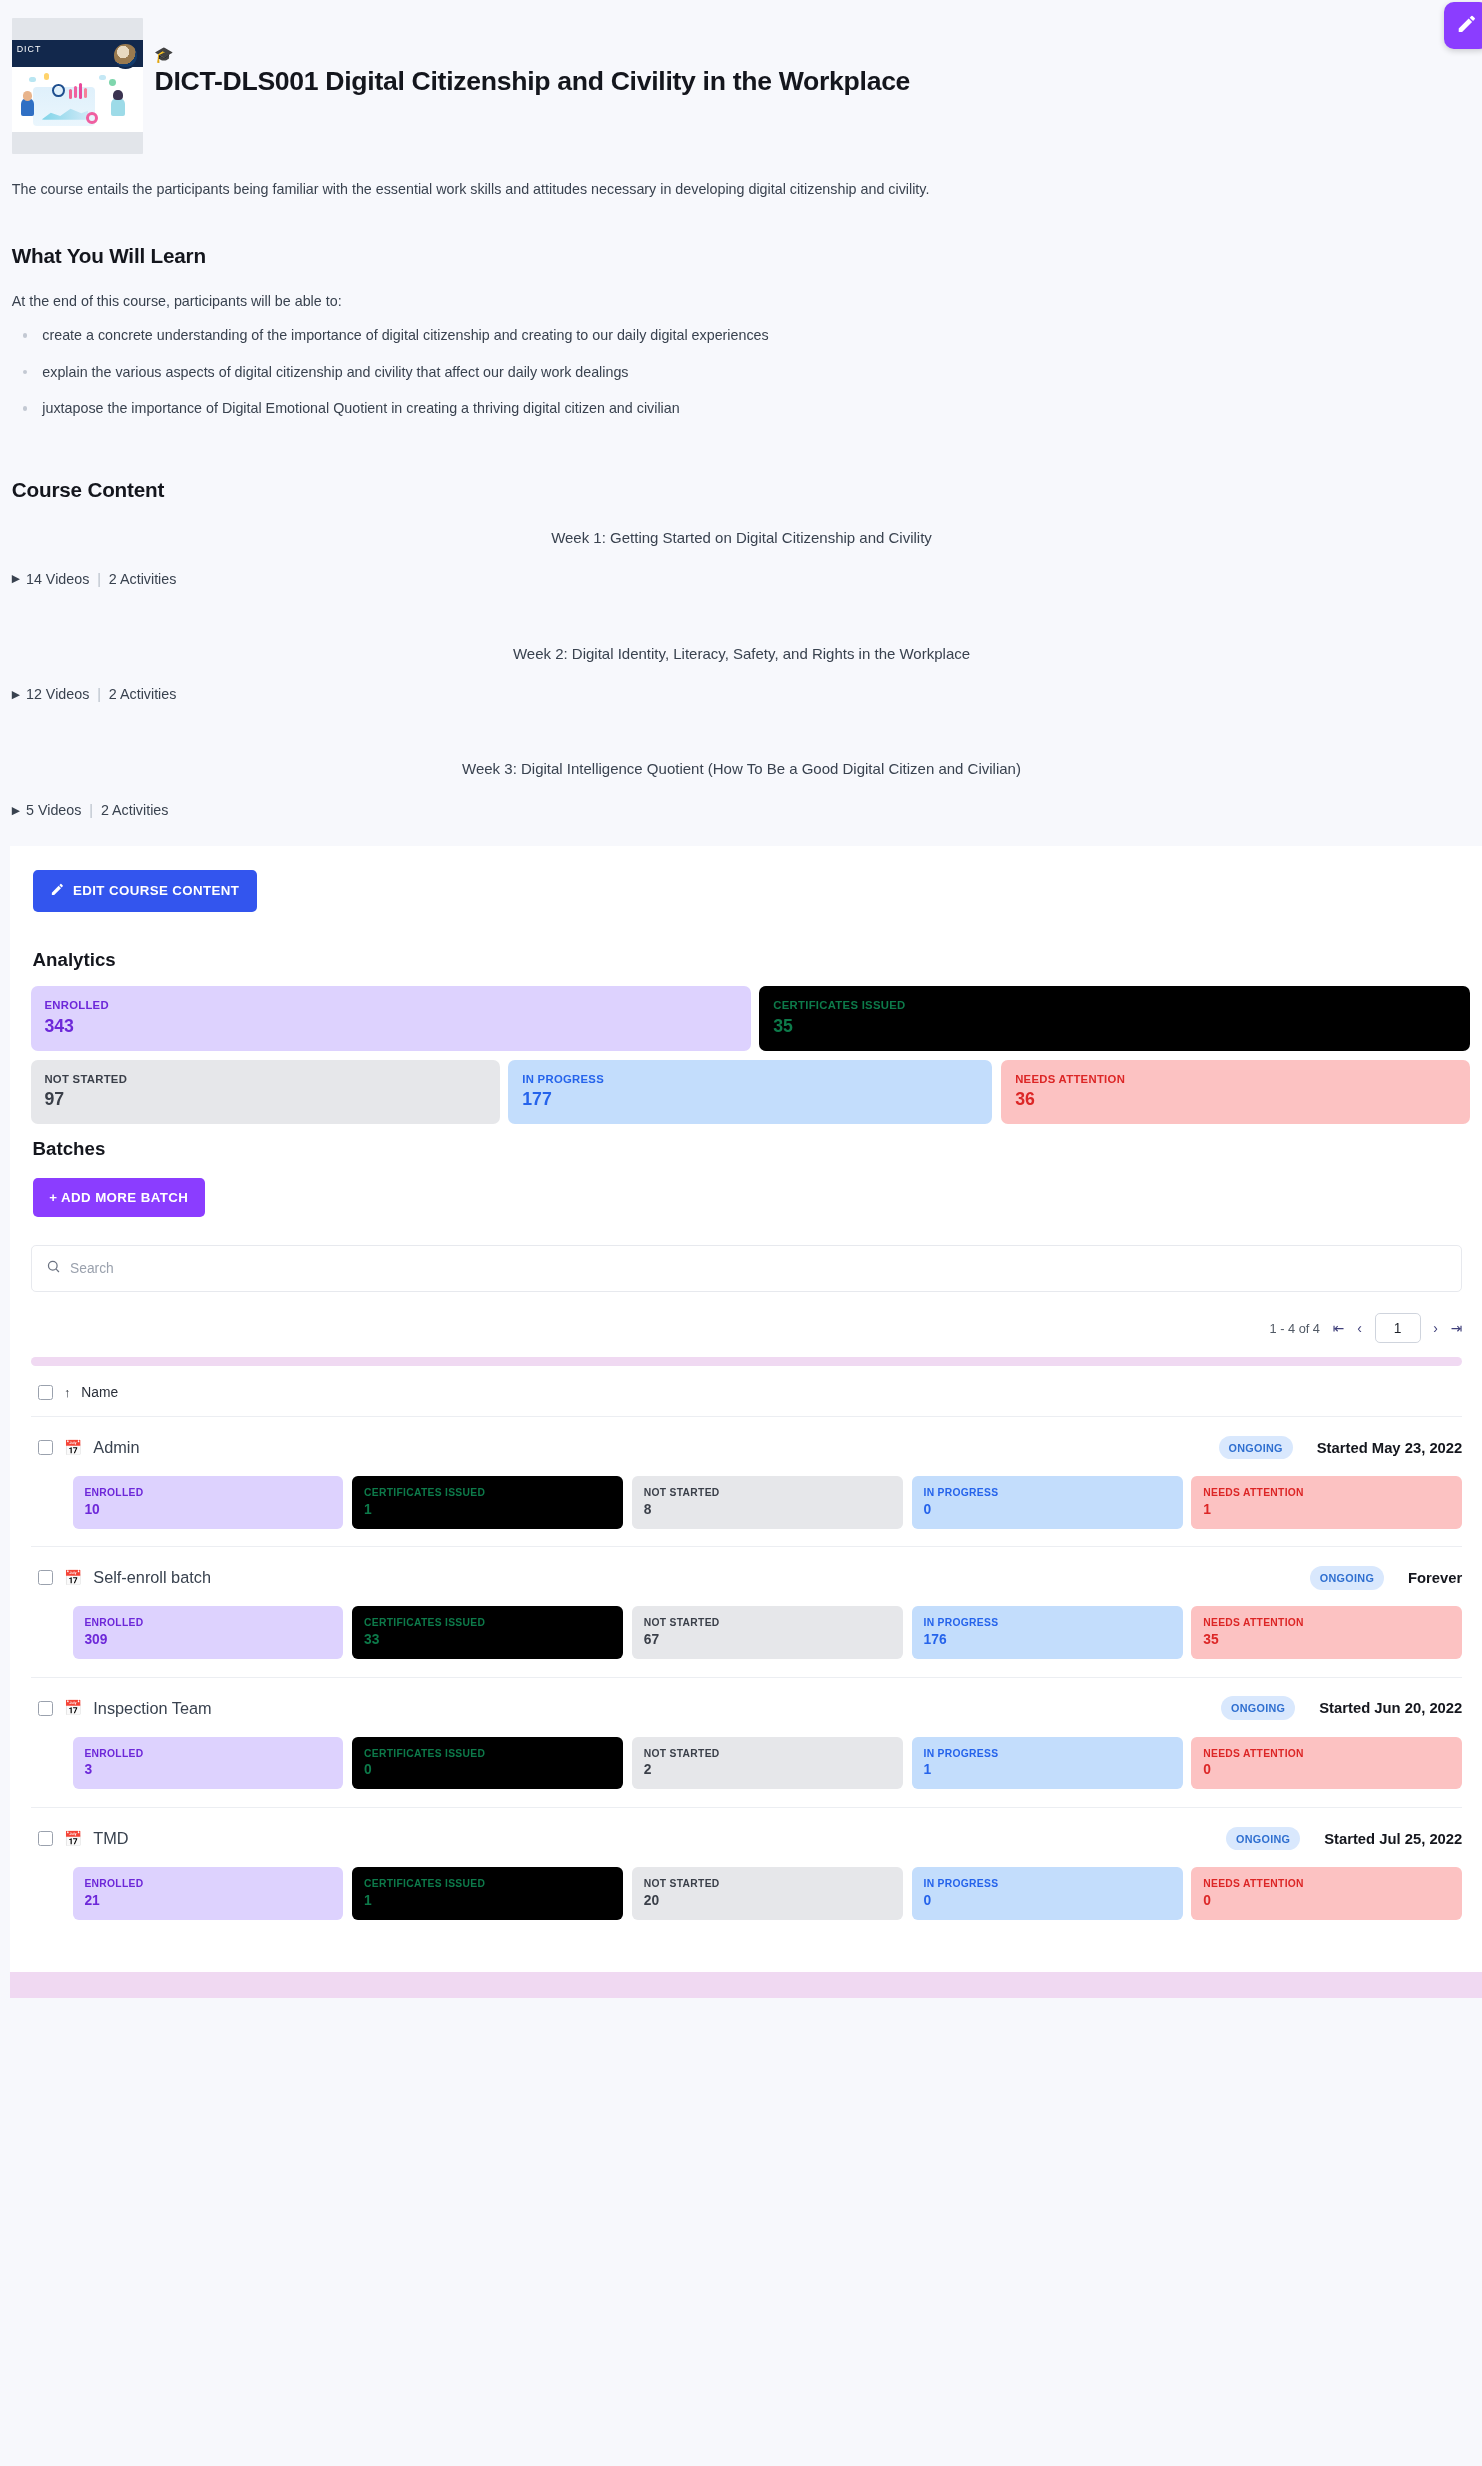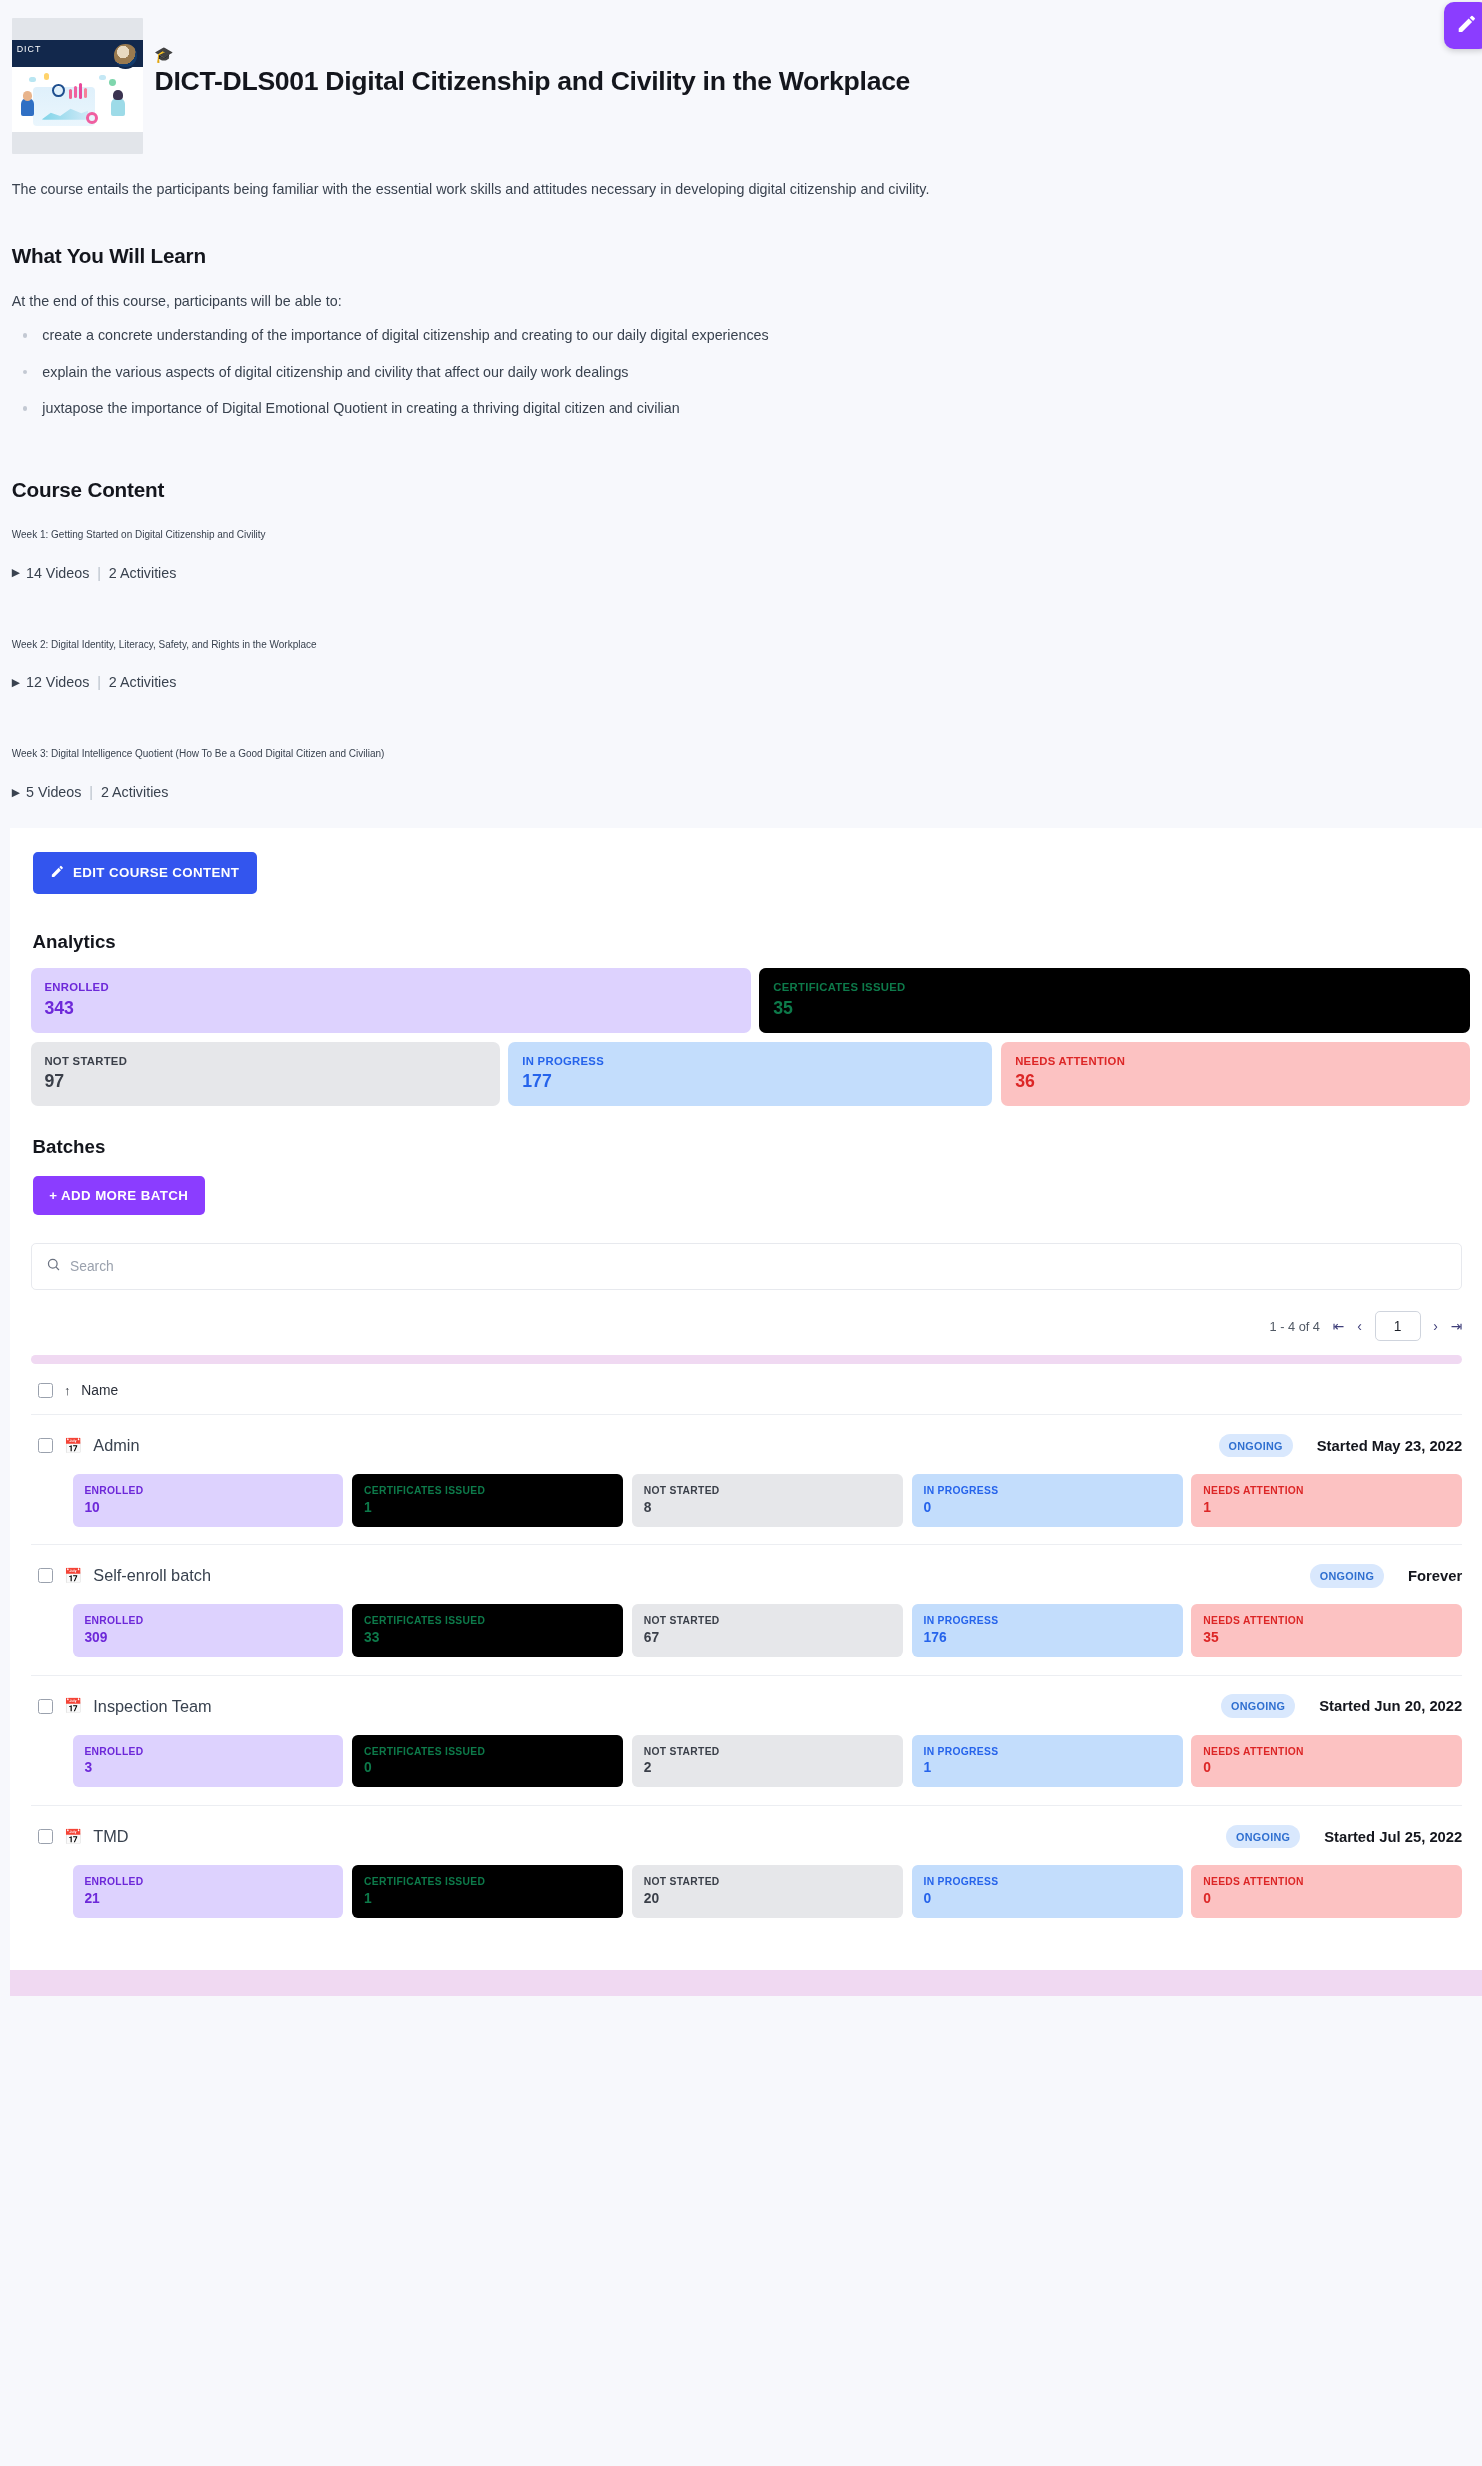--- a/index.html
+++ b/index.html
@@ -109,23 +109,24 @@
     margin-bottom: 15.8px;
   }
   ul.outcomes li:before {
     content: "";
     position: absolute; left: 10.8px; top: 7.9px;
     width: 4.9px; height: 4.9px; border-radius: 50%;
     background: #c3c9d3;
   }
 
   .week-title {
-    font-size: 10px;
+    font-size: 15px;
     color: #39424f;
     padding: 27.6px 11.8px 0 11.8px;
+    text-align: center;
   }
   .week-meta {
     font-size: 14.3px;
     color: #39424f;
     padding: 24.6px 11.8px 0 11.8px;
     display: flex; align-items: center; gap: 5.9px;
   }
   .week-meta .caret { font-size: 10.8px; color: #39424f; }
   .week-meta .divider { color: #b9c0ca; padding: 0 2px; }
 
@@ -407,21 +408,21 @@
         <div class="stat-label">IN PROGRESS</div>
         <div class="stat-value">177</div>
       </div>
       <div class="stat-card c-attention s2">
         <div class="stat-label">NEEDS ATTENTION</div>
         <div class="stat-value">36</div>
       </div>
     </div>
   </div>
 
-  <h3 class="panel-h" style="margin-top:30px;">Batches</h3>
+  <h3 class="panel-h" style="margin-top:14px;">Batches</h3>
 
   <button class="btn-add-batch">+ ADD MORE BATCH</button>
 
   <div class="search-wrap">
     <div class="search-box">
       <span>
         <svg viewBox="0 0 24 24" fill="none" stroke="#6b7280" stroke-width="2">
             <circle cx="11" cy="11" r="7"></circle>
             <line x1="16.5" y1="16.5" x2="21" y2="21"></line>
           </svg>

